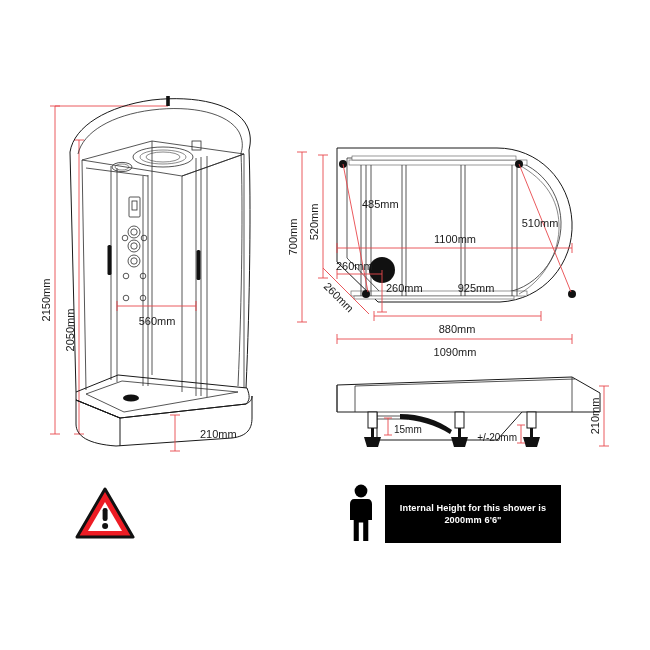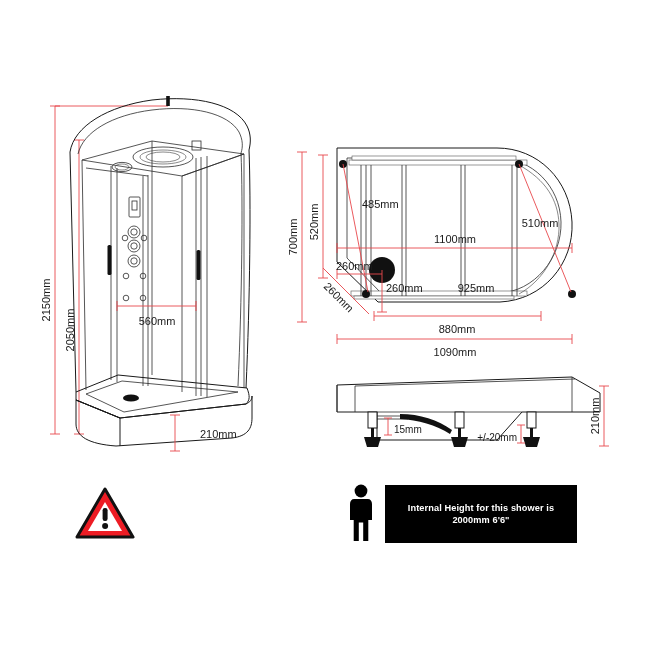--- a/index.html
+++ b/index.html
@@ -306,17 +306,17 @@
   </svg>
 
 
   <svg class="icoabs" style="left:346px;top:484px;" width="30" height="60" viewBox="0 0 30 60">
     <circle cx="15" cy="7" r="6.4" fill="#000"></circle>
     <path d="M8.2,15 L21.8,15 C24.4,15 26,17 26,20 L26,36 L22.3,36 L22.3,57 L17.2,57
              L17.2,38.5 L12.8,38.5 L12.8,57 L7.7,57 L7.7,36 L4,36 L4,20
              C4,17 5.6,15 8.2,15 Z" fill="#000"></path>
   </svg>
 
-  <div class="noticebar" style="left:385px;top:485px;width:192px;height:58px;">
+  <div class="noticebar" style="left:385px;top:485px;width:176px;height:58px;">
     <span>Internal Height for this shower is 2000mm 6'6"</span>
   </div>
 
 </div>
 
 </body></html>

